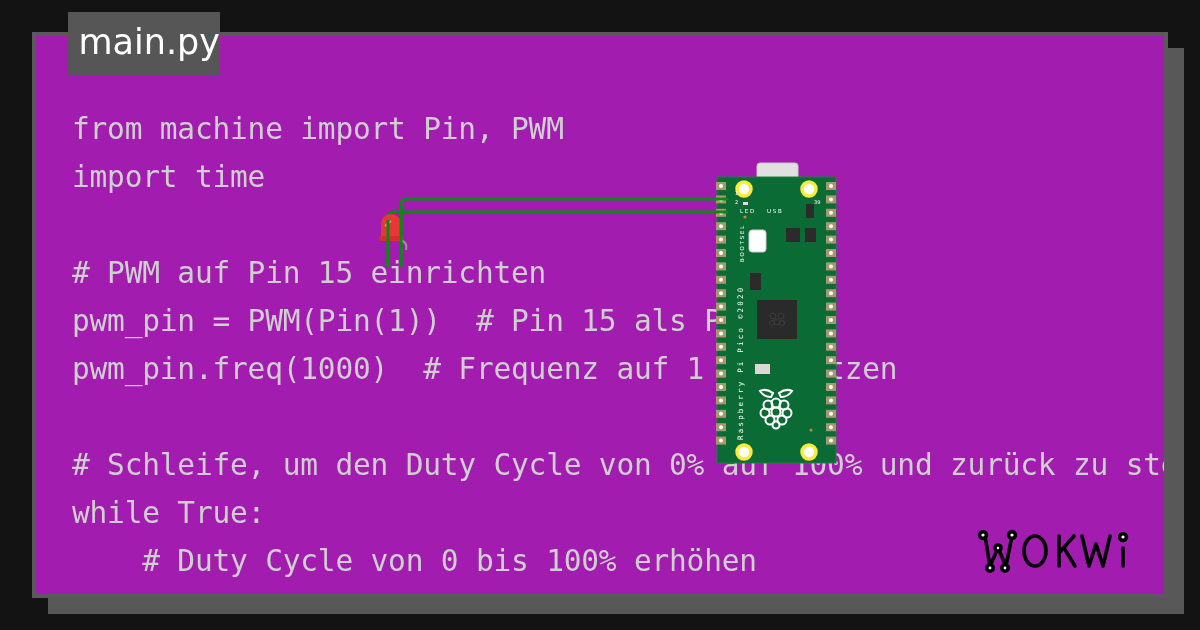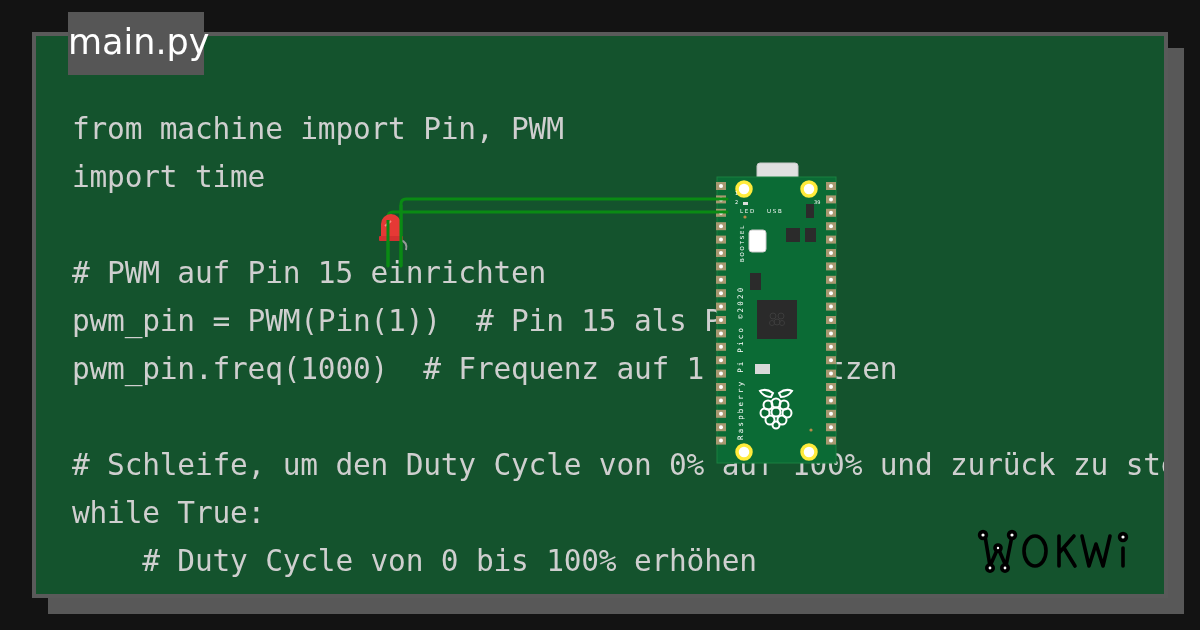--- a/index.html
+++ b/index.html
@@ -5,26 +5,26 @@
   html, body { margin: 0; padding: 0; }
   body {
     width: 1200px; height: 630px; overflow: hidden;
     background: #131313; position: relative;
     font-family: "DejaVu Sans", sans-serif;
   }
   .shadow-right { position: absolute; left: 1168px; top: 48px; width: 16px; height: 566px; background: #585858; }
   .shadow-bottom { position: absolute; left: 48px; top: 598px; width: 1136px; height: 16px; background: #585858; }
   .card {
     position: absolute; left: 32px; top: 32px; width: 1128px; height: 558px;
-    background: #14532d; border: 4px solid #5a5a5a; overflow: hidden;
+    background: #a21caf; border: 4px solid #5a5a5a; overflow: hidden;
   }
   .tab {
-    position: absolute; left: 68px; top: 12px; width: 136px; height: 63px;
+    position: absolute; left: 68px; top: 12px; width: 152px; height: 63px;
     background: #565656; color: #ffffff; font-size: 35px; line-height: 60px;
-    text-align: left; z-index: 5; box-sizing: border-box; padding-top: 0;
+    text-align: right; z-index: 5; box-sizing: border-box; padding-top: 0;
   }
   .code {
     position: absolute; left: 36px; top: 69px; margin: 0;
     font-size: 29.5px; line-height: 48px; color: #cfcfcf;
     white-space: pre; letter-spacing: -0.2px;
   }
   .code .line { display: block; height: 48px; }
   .circuit { position: absolute; left: 0; top: 0; z-index: 3; }
   .logo {
     position: absolute; left: 976px; top: 526px; z-index: 4;

